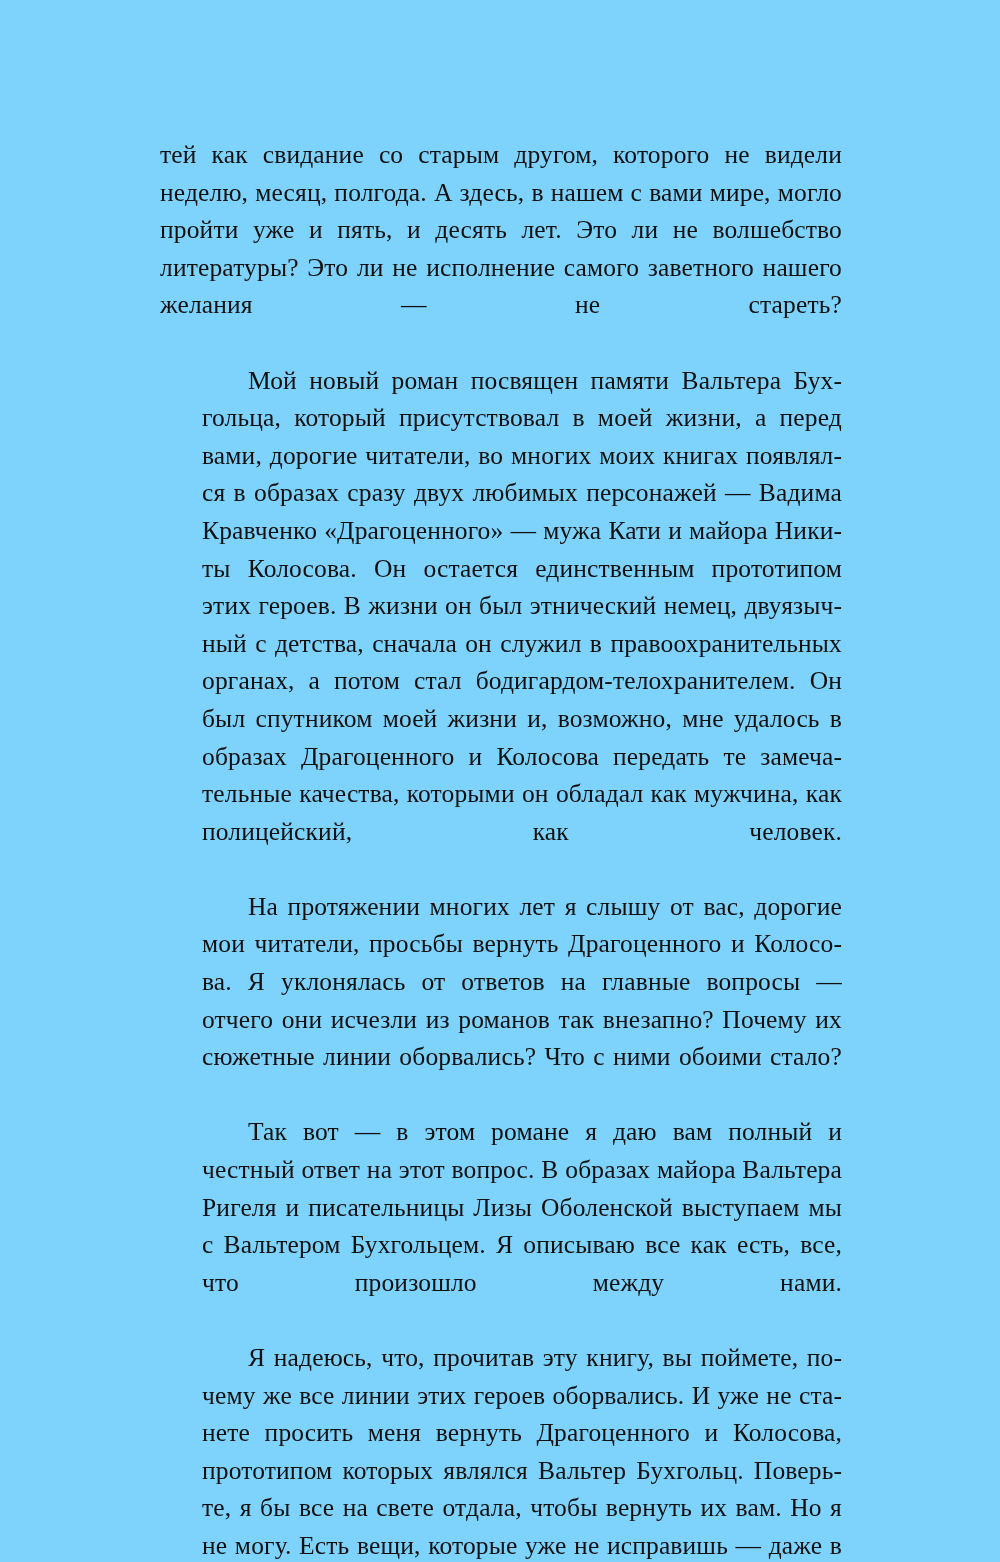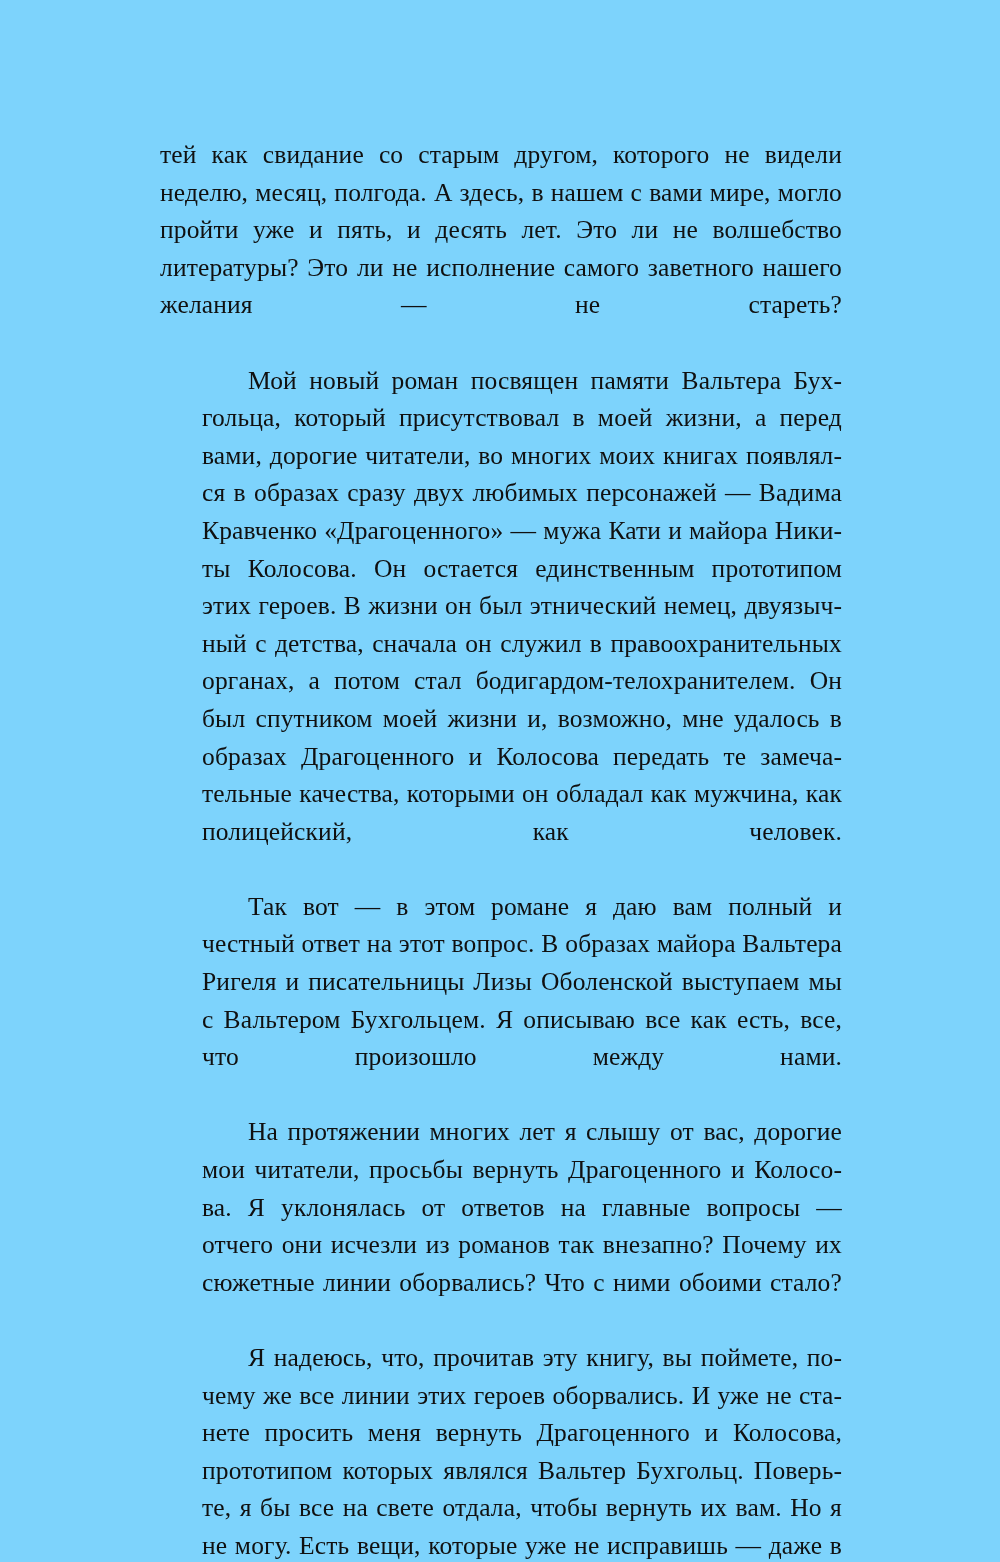--- a/index.html
+++ b/index.html
@@ -55,17 +55,17 @@
     width: 100%;
   }
 </style>
 </head>
 <body>
 
 <div class="page">
   <div class="text-block">
     <p class="para">тей как свидание со старым другом, которого не видели неделю, месяц, полгода. А здесь, в нашем с вами мире, могло пройти уже и пять, и десять лет. Это ли не волшеб­ство литературы? Это ли не исполнение самого заветного нашего желания — не стареть?</p>
     <p class="para indent">Мой новый роман посвящен памяти Вальтера Бух­гольца, который присутствовал в моей жизни, а перед вами, дорогие читатели, во многих моих книгах появлял­ся в образах сразу двух любимых персонажей — Вадима Кравченко «Драгоценного» — мужа Кати и майора Ники­ты Колосова. Он остается единственным прототипом этих героев. В жизни он был этнический немец, двуязыч­ный с детства, сначала он служил в правоохранительных органах, а потом стал бодигардом-телохранителем. Он был спутником моей жизни и, возможно, мне удалось в образах Драгоценного и Колосова передать те замеча­тельные качества, которыми он обладал как мужчина, как полицейский, как человек.</p>
+    <p class="para indent">На протяжении многих лет я слышу от вас, дорогие мои читатели, просьбы вернуть Драгоценного и Колосо­ва. Я уклонялась от ответов на главные вопросы — отчего они исчезли из романов так внезапно? Почему их сюжет­ные линии оборвались? Что с ними обоими стало?</p>
     <p class="para indent">Так вот — в этом романе я даю вам полный и честный ответ на этот вопрос. В образах майора Вальтера Ригеля и писательницы Лизы Оболенской выступаем мы с Валь­тером Бухгольцем. Я описываю все как есть, все, что про­изошло между нами.</p>
-    <p class="para indent">На протяжении многих лет я слышу от вас, дорогие мои читатели, просьбы вернуть Драгоценного и Колосо­ва. Я уклонялась от ответов на главные вопросы — отчего они исчезли из романов так внезапно? Почему их сюжет­ные линии оборвались? Что с ними обоими стало?</p>
     <p class="para indent">Я надеюсь, что, прочитав эту книгу, вы поймете, по­чему же все линии этих героев оборвались. И уже не ста­нете просить меня вернуть Драгоценного и Колосова, прототипом которых являлся Вальтер Бухгольц. Поверь­те, я бы все на свете отдала, чтобы вернуть их вам. Но я не могу. Есть вещи, которые уже не исправишь — даже в книгах. О них можно только предельно честно расска­зать, искупая собственную вину.</p>
   </div>
 </div>
 
 </body></html>

